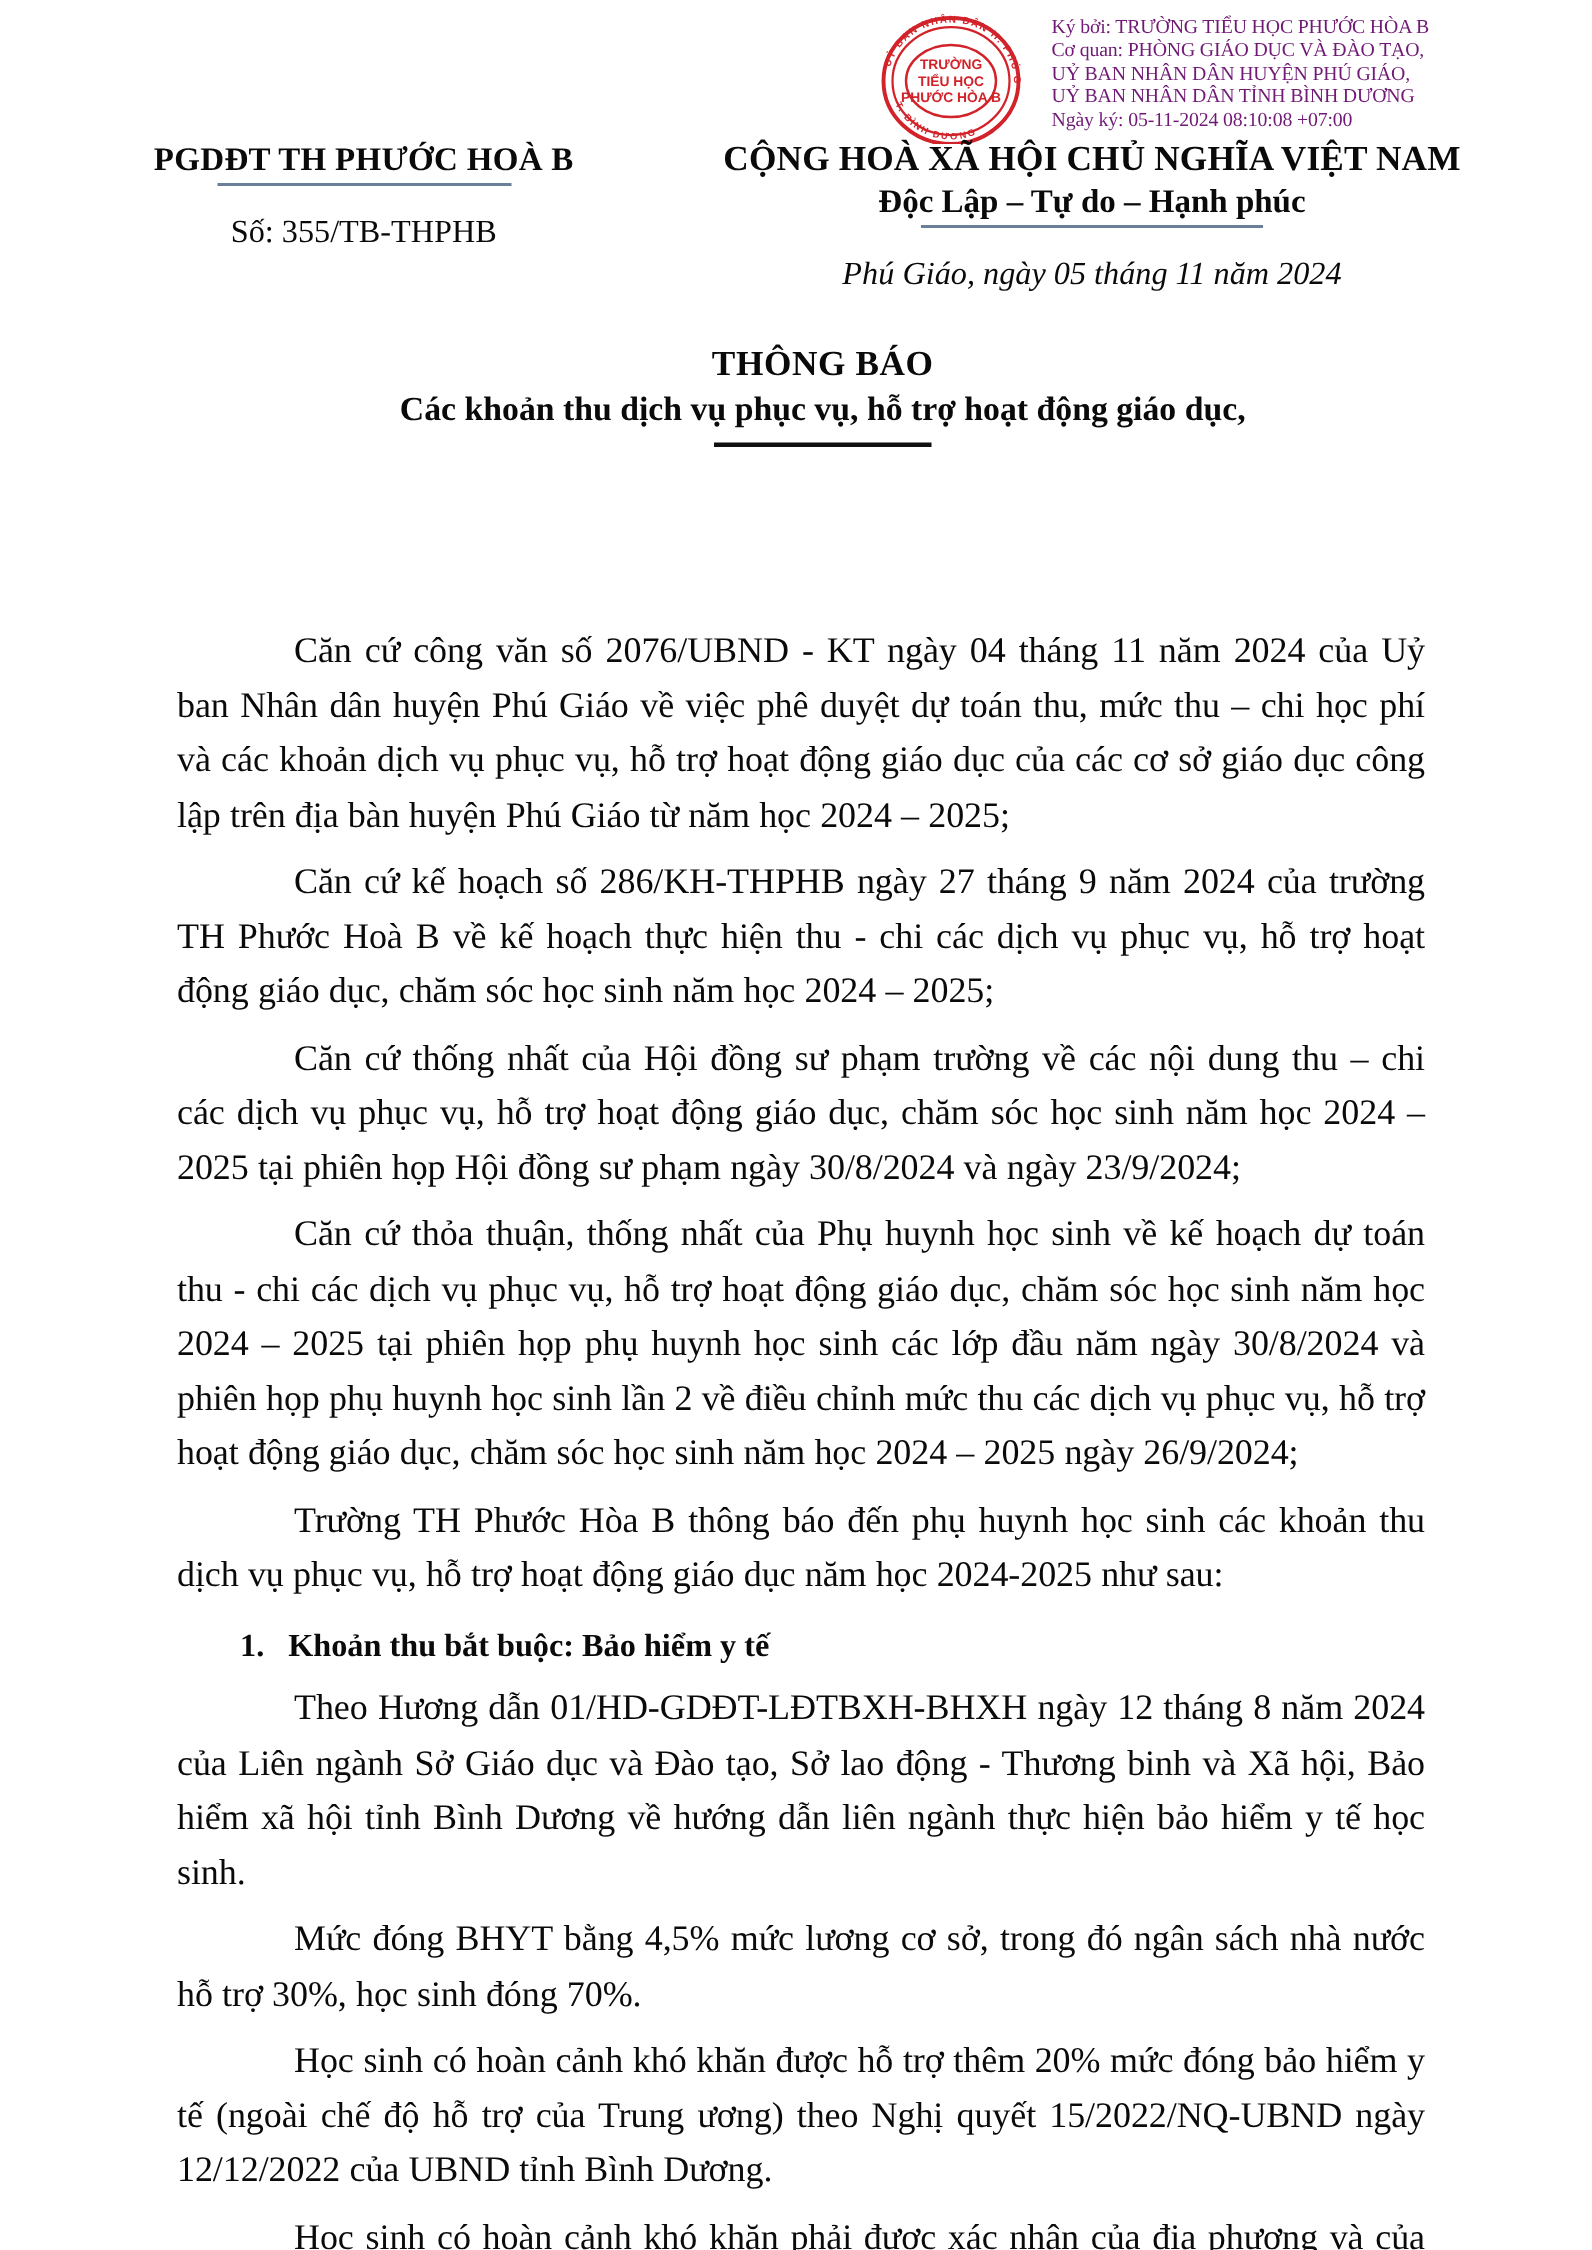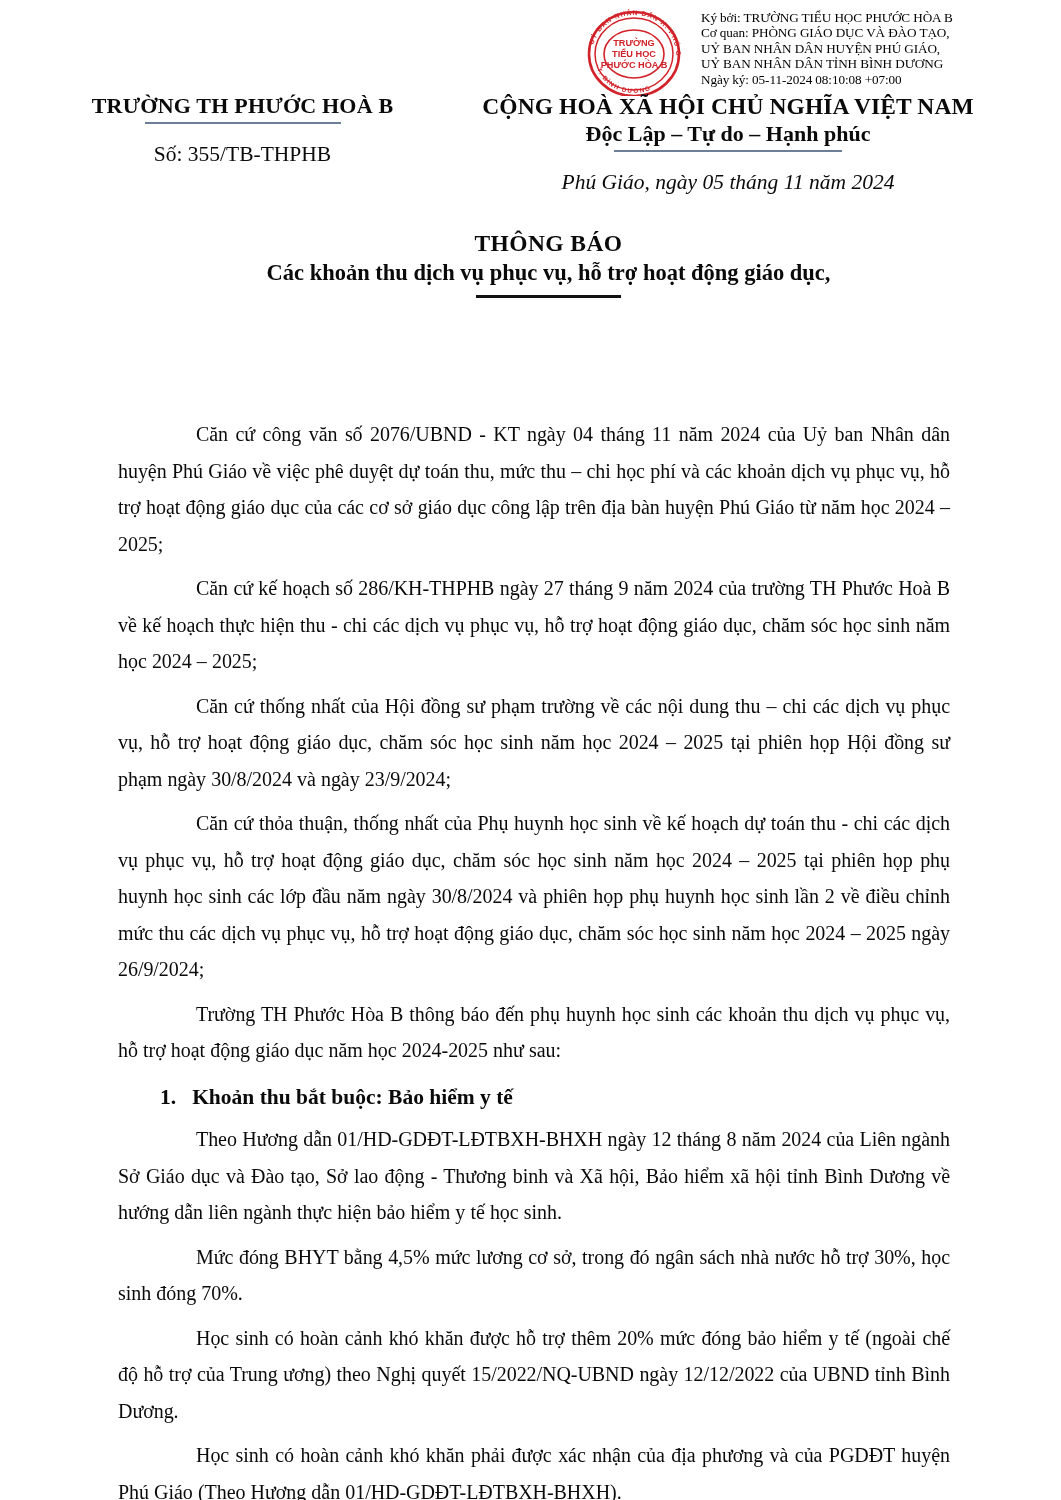--- a/index.html
+++ b/index.html
@@ -40,21 +40,21 @@
     height: 88px;
     flex: 0 0 118px;
   }
   .seal svg { display: block; width: 118px; height: 88px; }
 
   .sig-text {
     padding-top: 2px;
     font-family: "Liberation Serif", "DejaVu Serif", serif;
     font-size: 13.2px;
     line-height: 15.4px;
-    color: #000000;
+    color: #701a75;
     white-space: nowrap;
   }
   .sig-text div { letter-spacing: -0.1px; }
 
   
   .header {
     position: absolute;
     top: 92px;
     left: 0;
     width: 1061px;
@@ -153,21 +153,21 @@
 
   
   .body {
     position: absolute;
     top: 416px;
     left: 118px;
     width: 832px;
   }
   p.para {
     margin: 0 0 8px 0;
-    font-size: 20px;
+    font-size: 24px;
     line-height: 36.5px;
     text-align: justify;
     text-indent: 78px;
     letter-spacing: -0.05px;
     word-spacing: 0.2px;
   }
   p.para:last-child { margin-bottom: 0; }
 
   h3.section {
     margin: 10px 0 6px 0;
@@ -212,21 +212,21 @@
       <div>Ký bởi: TRƯỜNG TIỂU HỌC PHƯỚC HÒA B</div>
       <div>Cơ quan: PHÒNG GIÁO DỤC VÀ ĐÀO TẠO,</div>
       <div>UỶ BAN NHÂN DÂN HUYỆN PHÚ GIÁO,</div>
       <div>UỶ BAN NHÂN DÂN TỈNH BÌNH DƯƠNG</div>
       <div>Ngày ký: 05-11-2024 08:10:08 +07:00</div>
     </div>
   </div>
 
   <div class="header">
     <div class="hdr-left">
-      <div class="hdr-l2">TRƯỜNG TH PHƯỚC HOÀ B</div>
+      <div class="hdr-l2">PGDĐT TH PHƯỚC HOÀ B</div>
       <div class="rule-short"></div>
       <div class="hdr-num">Số: 355/TB-THPHB</div>
     </div>
     <div class="hdr-right">
       <div class="hdr-r1">CỘNG HOÀ XÃ HỘI CHỦ NGHĨA VIỆT NAM</div>
       <div class="hdr-r2">Độc Lập – Tự do – Hạnh phúc</div>
       <div class="rule-short wide"></div>
       <div class="hdr-date">Phú Giáo, ngày 05 tháng 11 năm 2024</div>
     </div>
   </div>

